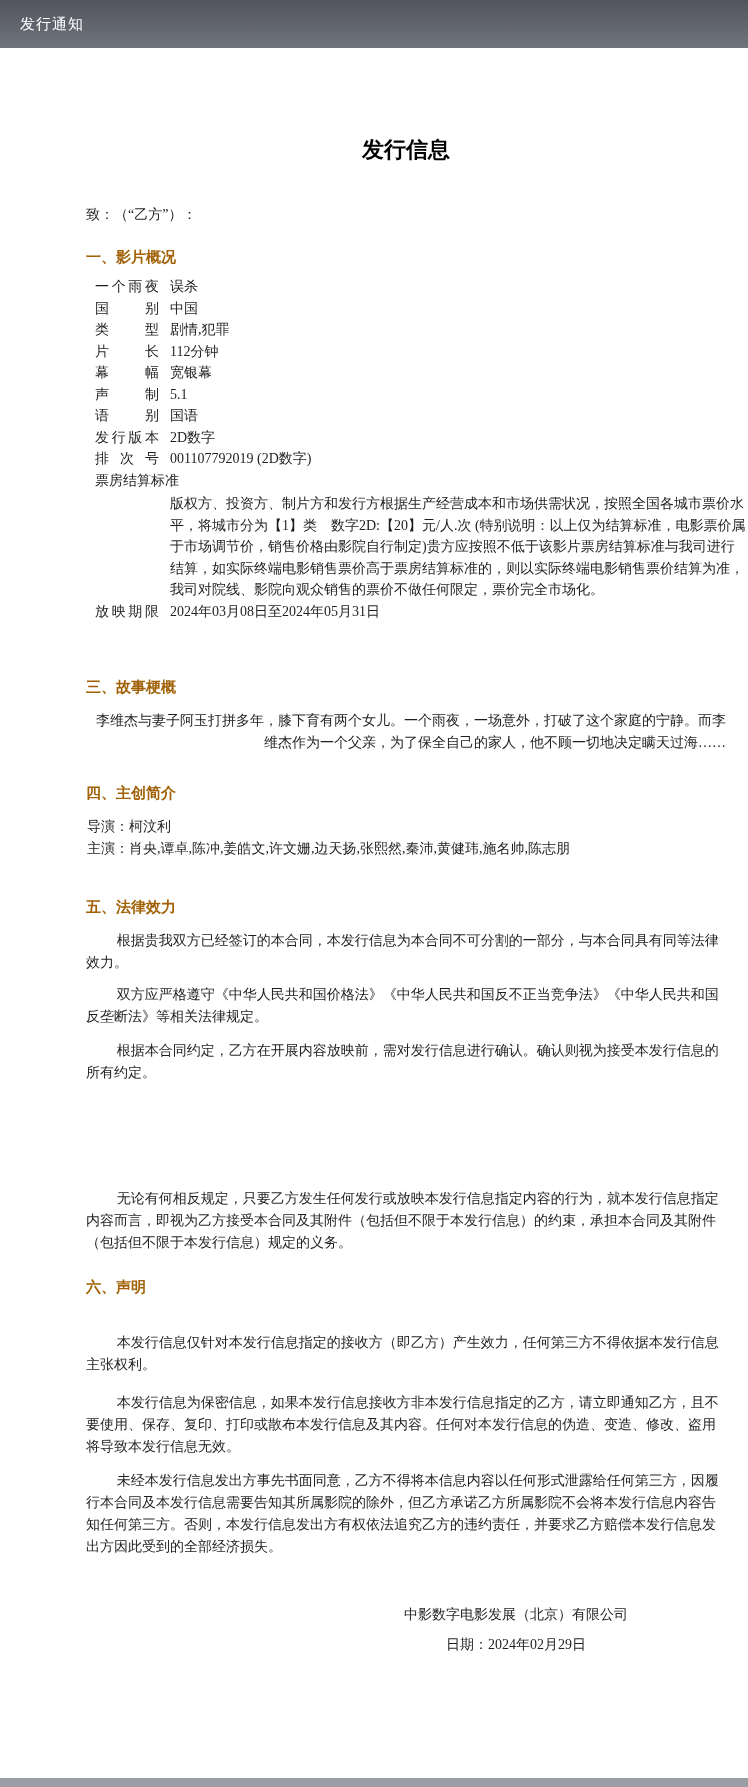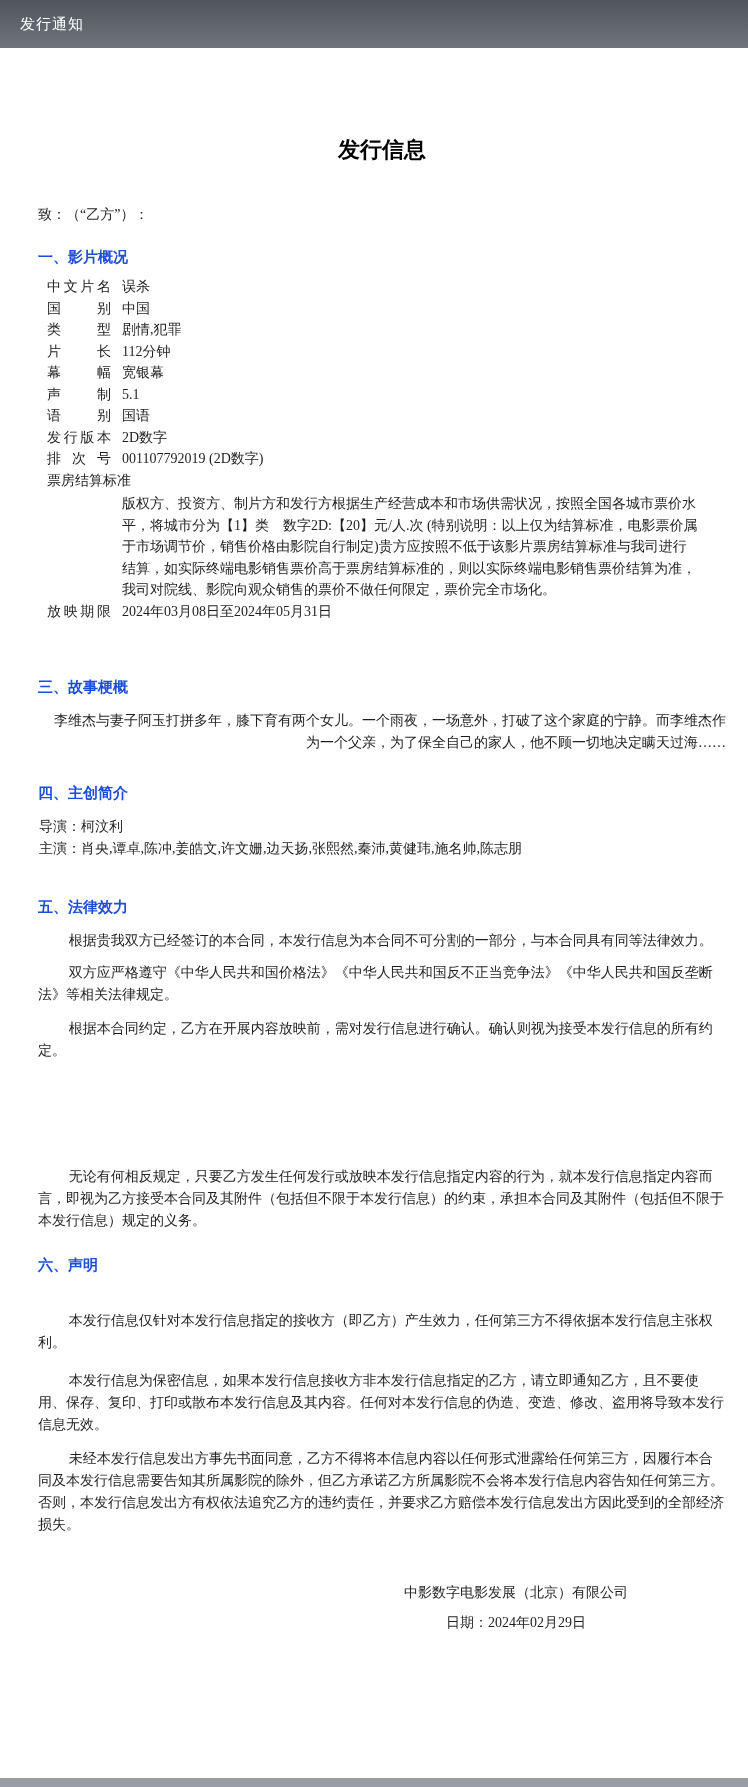--- a/index.html
+++ b/index.html
@@ -10,34 +10,34 @@
     font-size:14px;
   }
   .app-header{
     height:48px;box-sizing:border-box;
     background:linear-gradient(180deg,#51545c 0%,#70747d 100%);
     display:flex;align-items:center;padding:4px 20px;
     font-family:"Liberation Sans","DejaVu Sans",sans-serif;
   }
   .app-header .hd-title{color:#ffffff;font-size:15px;letter-spacing:1px;}
 
-  .page{padding:0 22px 0 38px;}
+  .page{padding:0 22px 0 86px;}
 
   h1.doc-title{
     font-family:"Liberation Sans","DejaVu Sans",sans-serif;
     font-size:22px;font-weight:bold;color:#000;
     text-align:center;margin:88px 0 0;line-height:28px;
   }
   .salutation{margin:40px 0 0;line-height:22px;}
   .intro{margin:14px 0 0;line-height:22px;}
   .bold{font-weight:bold;}
 
   h2.sec{
     font-family:"Liberation Sans","DejaVu Sans",sans-serif;
-    font-size:15px;font-weight:bold;color:#1d4ed8;
+    font-size:15px;font-weight:bold;color:#a16207;
     margin:0;line-height:22px;
   }
   #sec1{margin-top:20px;}
   #sec3{margin-top:54px;}
   #sec4{margin-top:28px;}
   #sec5{margin-top:36px;}
   #sec6{margin-top:22px;}
 
   .info-table{margin-top:8px;padding-left:9px;}
   .info-row{line-height:21.5px;}
@@ -72,21 +72,21 @@
 <main class="page">
 
   <h1 class="doc-title">发行信息</h1>
 
   <p class="salutation">致：（“乙方”）：</p>
 
 
   <h2 class="sec" id="sec1">一、影片概况</h2>
 
   <div class="info-table">
-    <div class="info-row"><span class="flabel">中文片名</span><span class="fvalue">误杀</span></div>
+    <div class="info-row"><span class="flabel">一个雨夜</span><span class="fvalue">误杀</span></div>
     <div class="info-row"><span class="flabel">国别</span><span class="fvalue">中国</span></div>
     <div class="info-row"><span class="flabel">类型</span><span class="fvalue">剧情,犯罪</span></div>
     <div class="info-row"><span class="flabel">片长</span><span class="fvalue">112分钟</span></div>
     <div class="info-row"><span class="flabel">幕幅</span><span class="fvalue">宽银幕</span></div>
     <div class="info-row"><span class="flabel">声制</span><span class="fvalue">5.1</span></div>
     <div class="info-row"><span class="flabel">语别</span><span class="fvalue">国语</span></div>
     <div class="info-row"><span class="flabel">发行版本</span><span class="fvalue">2D数字</span></div>
     <div class="info-row"><span class="flabel">排次号</span><span class="fvalue">001107792019 (2D数字)</span></div>
 
     <div class="settle-label">票房结算标准</div>

